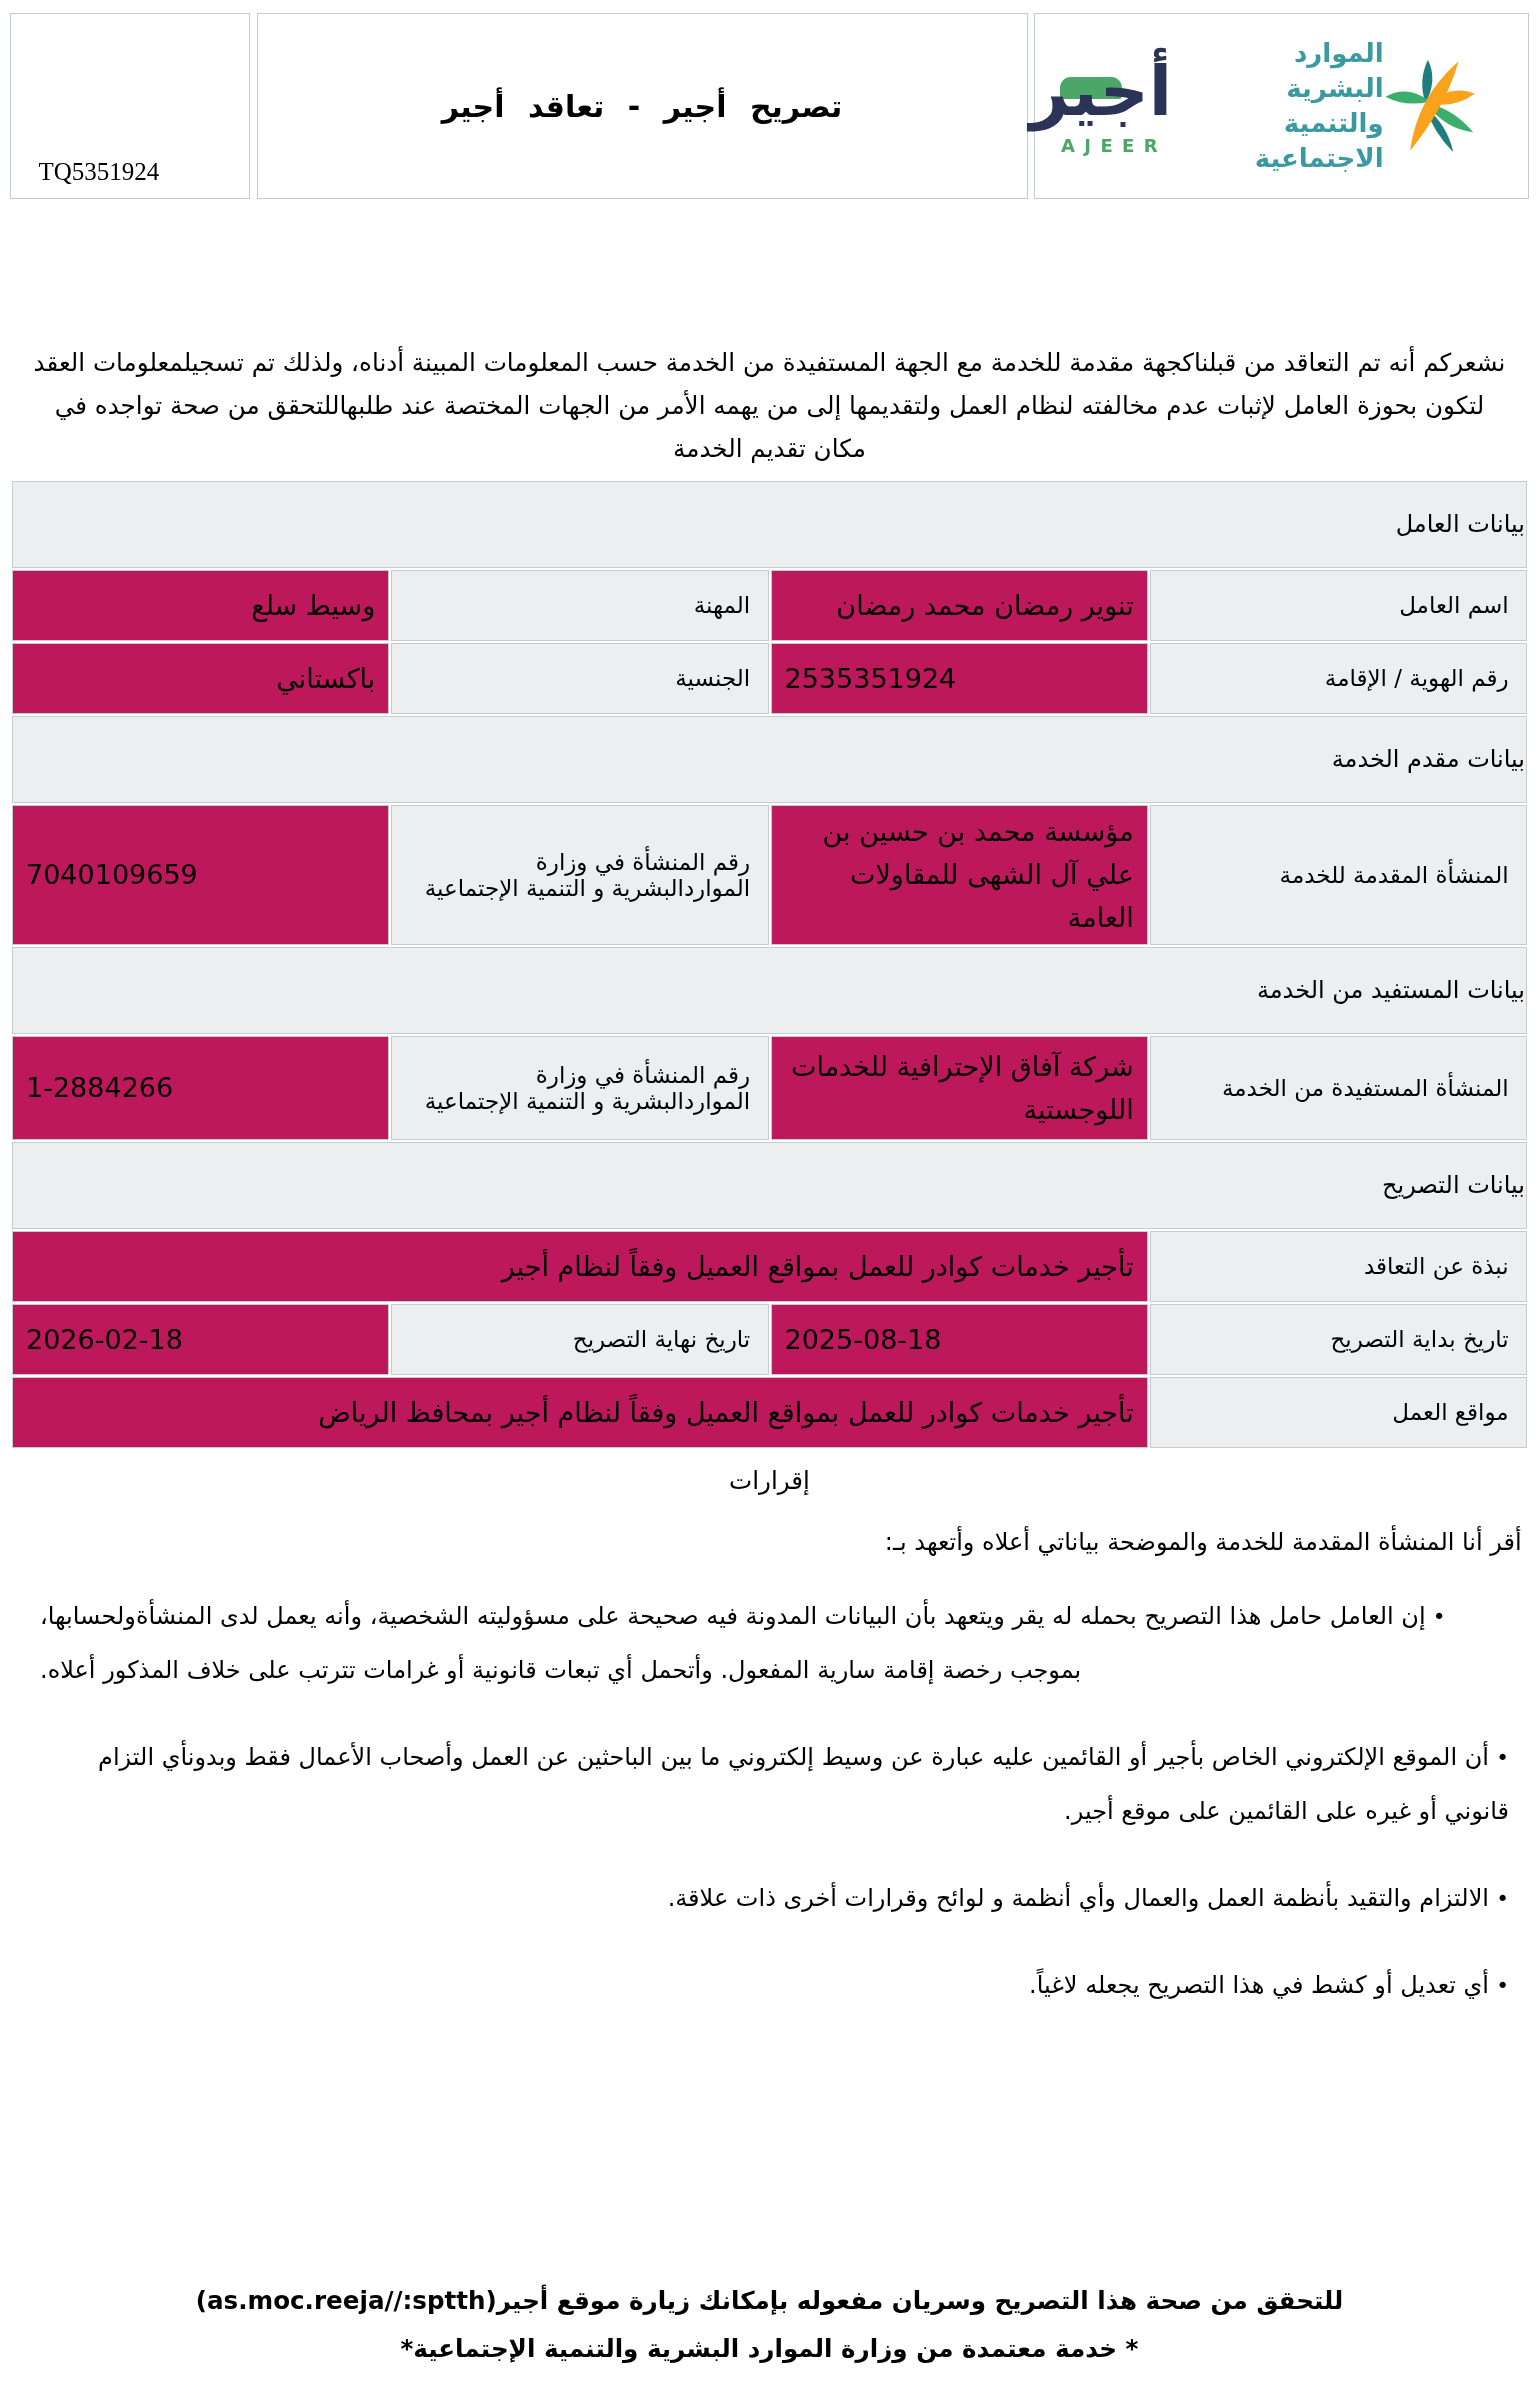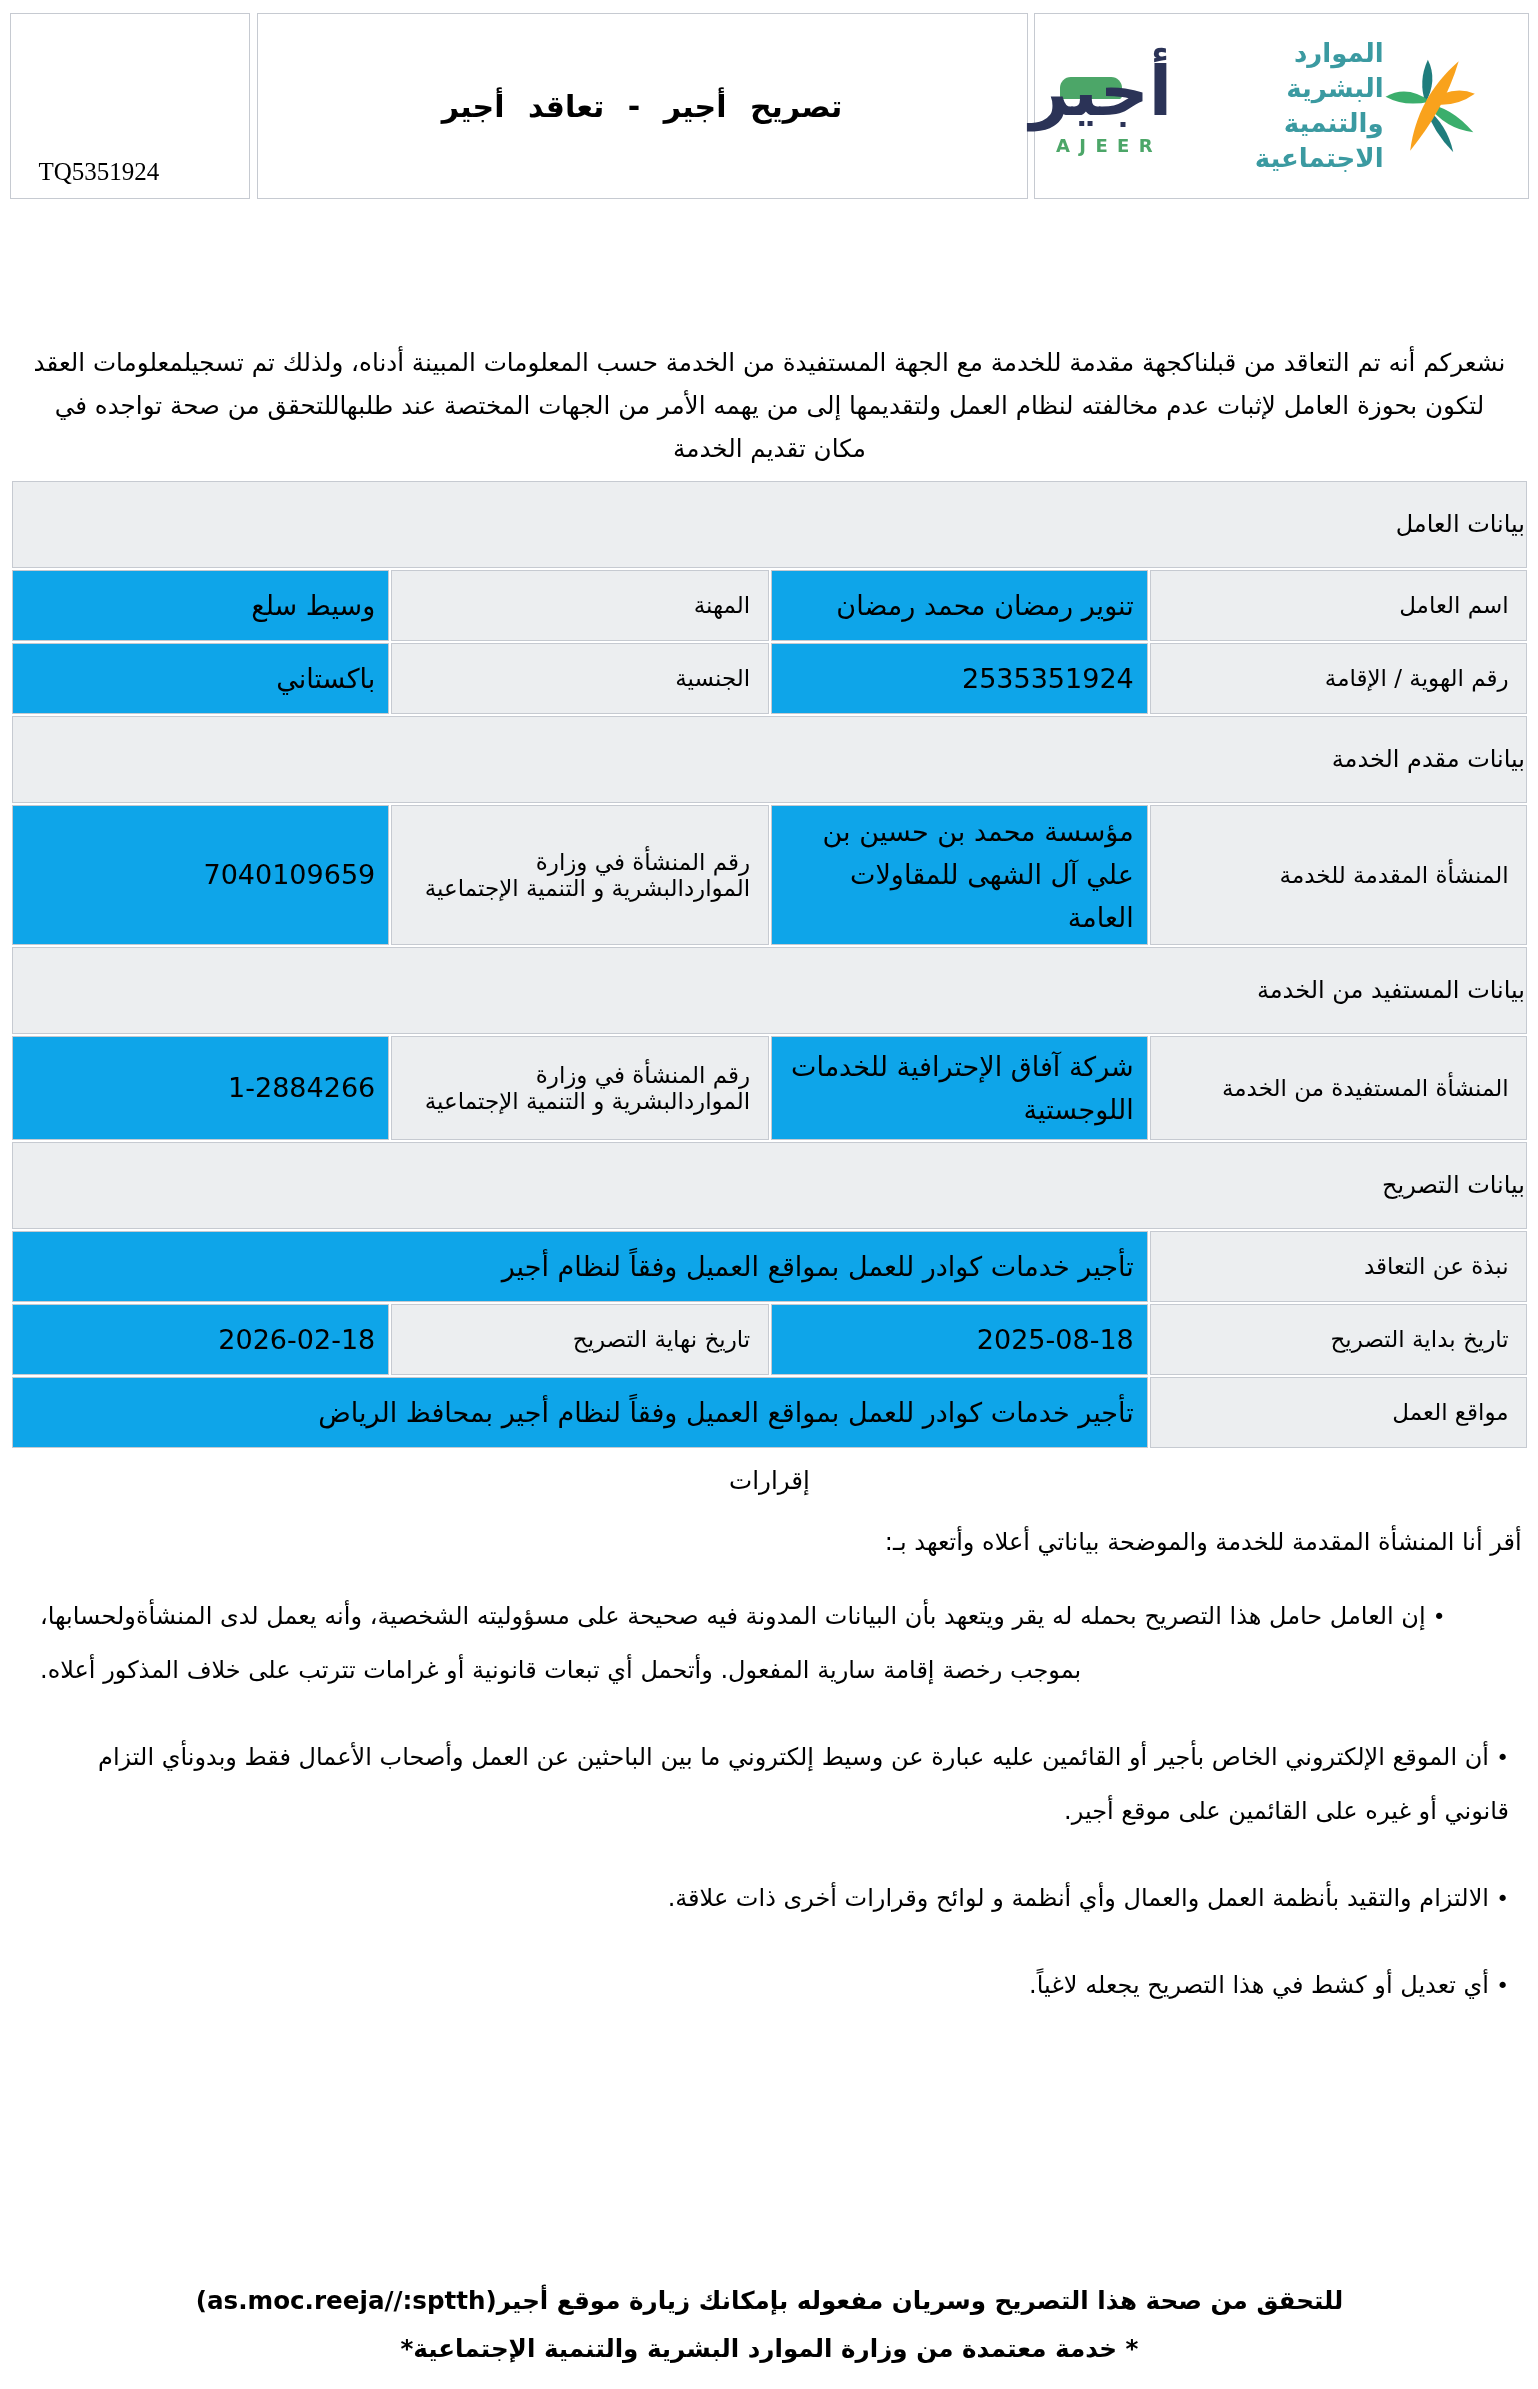--- a/index.html
+++ b/index.html
@@ -24,32 +24,32 @@
   .hbox-left{width:240px;display:flex;align-items:flex-end;}
   .tq{font-family:"Liberation Serif","DejaVu Serif",serif;font-size:25px;padding:0 0 11.6px 27.4px;}
   .hbox-mid{width:771px;display:flex;align-items:center;justify-content:center;}
   .doc-title{direction:rtl;font-size:30px;font-weight:bold;word-spacing:13px;}
   .hbox-right{flex:1;display:flex;align-items:center;justify-content:flex-end;gap:30px;padding-right:52px;}
   .ajeer-logo{position:relative;z-index:0;width:137px;}
   .ajeer-green-chip{position:absolute;z-index:-1;top:21.7px;left:24.6px;width:62px;height:21.7px;
     background:var(--ajeer-green);border-radius:10.8px 10.8px 3.6px 3.6px;}
   .ajeer-ar{font-size:68px;font-weight:bold;line-height:1.05;color:var(--ajeer-navy);text-align:center;direction:rtl;}
   .ajeer-en{font-family:"DejaVu Sans",sans-serif;font-size:18px;font-weight:bold;letter-spacing:9.4px;
-    color:var(--ajeer-green);text-align:left;margin-top:8px;padding-left:21px;}
+    color:var(--ajeer-green);text-align:center;margin-top:8px;padding-left:21px;}
   .ministry{display:flex;align-items:center;gap:0;}
   .ministry-text{direction:rtl;text-align:right;color:var(--ministry-teal);font-size:26px;font-weight:bold;line-height:1.35;}
   .palm{width:121px;height:124px;display:block;}
   
   .intro{margin:142px 29px 0;text-align:center;font-size:24.6px;line-height:1.75;}
   
   .info-table{width:1519px;margin:8.7px 10px 0;border-collapse:separate;border-spacing:2.2px;table-layout:fixed;}
   .info-table td{border:0.7px solid var(--border-gray);vertical-align:middle;}
   td.sec{height:87px;background:var(--cell-gray);text-align:right;font-size:24px;}
   td.lbl{height:71px;background:var(--cell-gray);text-align:right;font-size:23px;padding:4.3px 17.3px;}
-  td.val{background:#0ea5e9;text-align:right;font-size:27px;padding:4.3px 13px;line-height:1.6;}
+  td.val{background:#be185d;font-size:27px;padding:4.3px 13px;line-height:1.6;}
   tr.tall td{height:104px;}
   .num{direction:ltr;unicode-bidi:isolate;}
   
   .decl-heading{text-align:center;font-size:24.6px;margin-top:16px;}
   .decl-intro{font-size:24px;margin:33px 17.3px 0;text-align:right;}
   .decl-list{margin:2.9px 30px 0 40px;font-size:24px;}
   .decl-item{margin-top:33px;line-height:2.25;text-align:right;}
   .decl-item.center{text-align:left;}
   .bullet{font-size:21.7px;padding-left:7.2px;}
   

